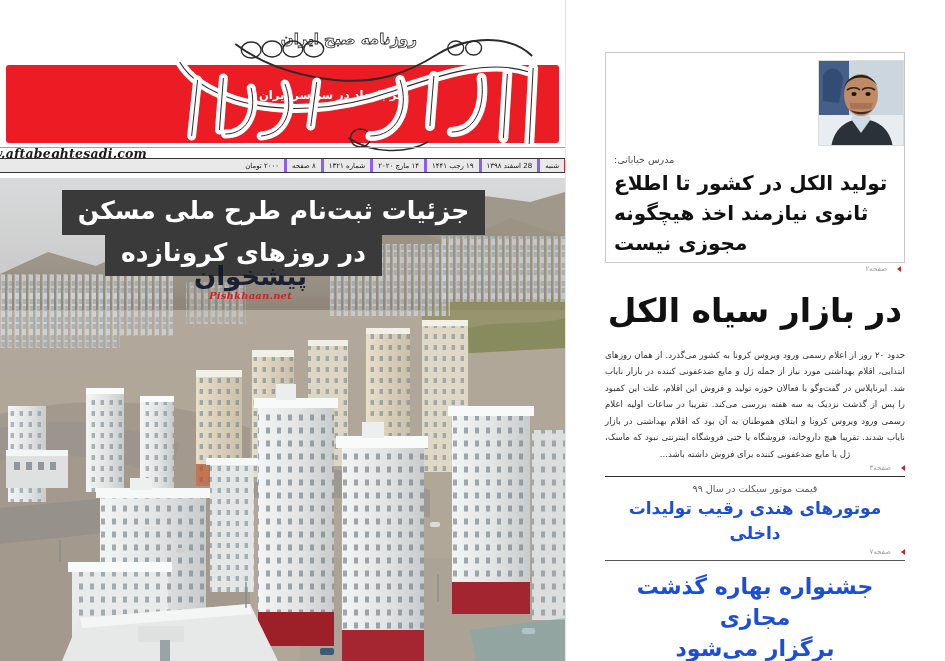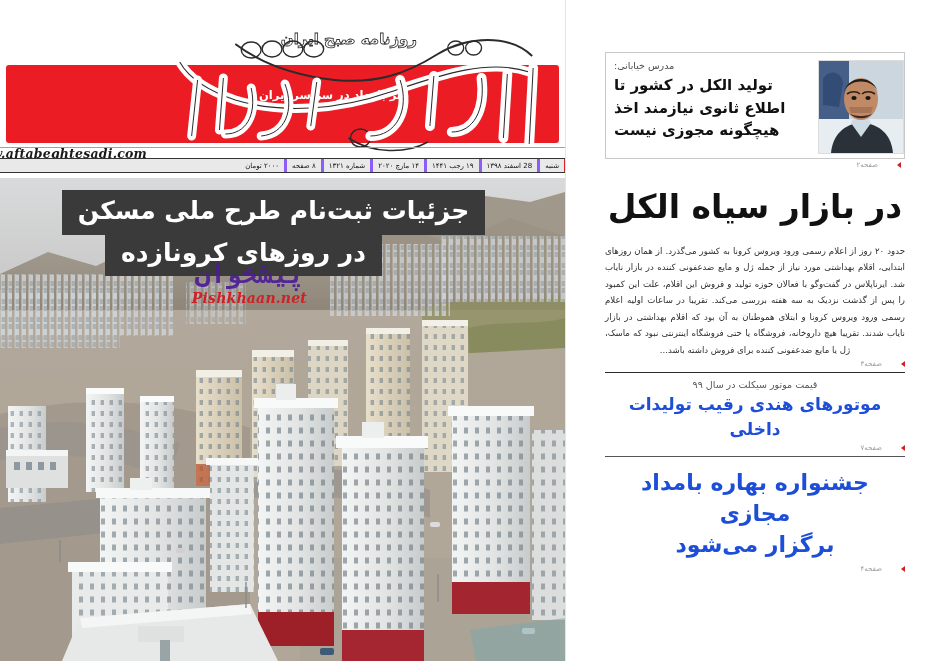--- a/index.html
+++ b/index.html
@@ -178,31 +178,30 @@
     position: absolute;
     top: 88px;
     right: 258px;
     z-index: 6;
     text-align: center;
     pointer-events: none;
   }
   .wm-fa {
     font-size: 26px;
     font-weight: bold;
-    color: #4c1d95;
+    color: #0f172a;
     line-height: 0.8;
     direction: rtl;
     opacity: 0.92;
-    font-family: Liberation Mono, monospace;
   }
   .wm-en {
     font-family: "DejaVu Serif", "Liberation Serif", serif;
     font-weight: bold;
     font-style: italic;
-    font-size: 14px;
+    font-size: 10px;
     color: #cf2026;
     direction: ltr;
     margin-top: 3px;
     letter-spacing: 0.2px;
   }
 
   
   .left-col {
     width: 380px;
     flex: 0 0 380px;
@@ -216,56 +215,56 @@
     padding: 52px 40px 0 40px;
     box-sizing: border-box;
     direction: rtl;
   }
 
   
   .top-story {
     border: 1px solid #c9c9c9;
     padding: 7px 0 4px 8px;
     display: flex;
-    flex-direction: row;
+    flex-direction: column;
     gap: 8px;
     background: #fff;
     box-sizing: border-box;
   }
   .ts-text { flex: 1 1 auto; text-align: left; direction: rtl; }
   .ts-kicker {
     font-size: 9.5px;
     color: #4a4a4a;
     text-align: left;
     margin-bottom: 3px;
     letter-spacing: 0.2px;
   }
   .ts-title {
-    font-size: 15px;
+    font-size: 20px;
     font-weight: bold;
     color: #111;
     line-height: 1.5;
     text-align: left;
     letter-spacing: -0.2px;
   }
   .ts-photo {
     flex: 0 0 84px;
     width: 84px;
     height: 92px;
     overflow: hidden;
     background: #d8dde2;
     border: 1px solid #dcdcdc;
     position: relative;
   }
   .ts-photo svg { width: 100%; height: 100%; display: block; }
 
   .pagemark {
     display: flex;
     align-items: center;
-    gap: 19px;
+    gap: 10px;
     font-size: 7px;
     color: #9a9a9a;
     direction: rtl;
     margin-top: 2px;
   }
   .pagemark .tri {
     width: 0; height: 0;
     border-top: 3.5px solid transparent;
     border-bottom: 3.5px solid transparent;
     border-right: 4px solid #cf2026;
@@ -646,21 +645,21 @@
         <div class="sec-kicker">قیمت موتور سیکلت در سال ۹۹</div>
         <div class="sec-title">موتورهای هندی رقیب تولیدات داخلی</div>
       </div>
       <div class="pagemark" style="justify-content:flex-start;">
         <span class="tri"></span>
         <span>صفحه۷</span>
       </div>
       <div class="divider thin"></div>
 
       <div class="sec" style="margin-top:10px;">
-        <div class="sec-title big">جشنواره بهاره بامداد مجازی</div>
+        <div class="sec-title big">جشنواره بهاره گذشت مجازی</div>
         <div class="sec-title big">برگزار می‌شود</div>
       </div>
       <div class="pagemark" style="justify-content:flex-start;margin-top:5px;">
         <span class="tri"></span>
         <span>صفحه۴</span>
       </div>
 
     </div>
   </div>
 

